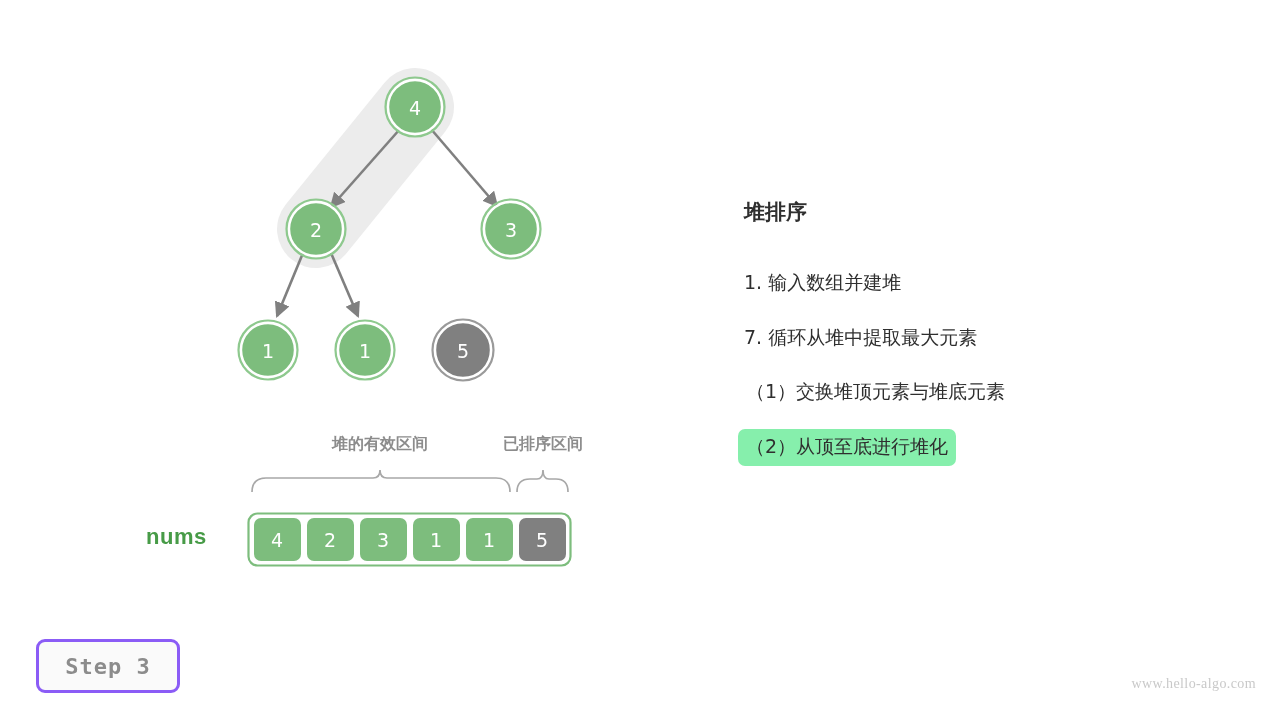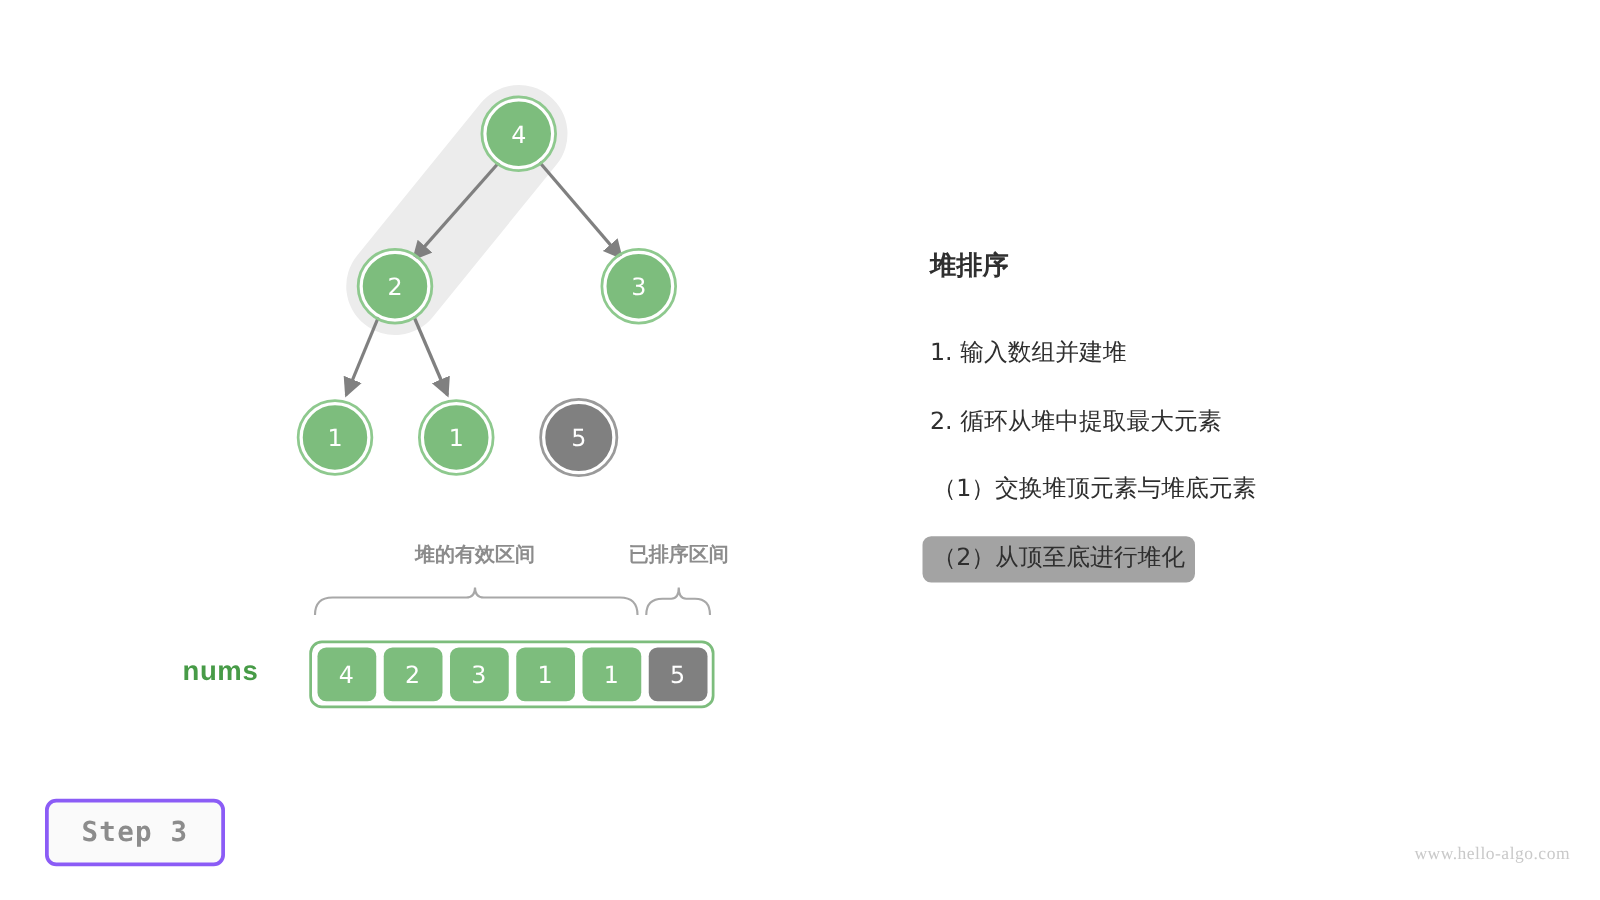--- a/index.html
+++ b/index.html
@@ -94,21 +94,21 @@
     font-family: "DejaVu Sans", sans-serif;
     line-height: 1.35;
     margin-bottom: 18px;
     padding: 5px 8px 6px 8px;
     display: inline-block;
     border-radius: 7px;
     white-space: nowrap;
   }
   .panel-step.lvl1 { margin-left: -6px; }
   .panel-step.lvl2 { margin-left: -4px; }
-  .panel-step.highlight { background: #a3a3a3; }
+  .panel-step.highlight { background: #86efac; }
   .step-row { display: block; }
 
   
   .step-badge {
     position: absolute;
     left: 36px;
     top: 639px;
     width: 144px;
     height: 54px;
     border: 3px solid #8b5cf6;
@@ -226,21 +226,21 @@
 
   <div class="range-label" id="label-heap-range">堆的有效区间</div>
   <div class="range-label" id="label-sorted-range">已排序区间</div>
 
   <div class="panel">
     <div class="panel-title">堆排序</div>
     <div class="step-row">
       <div class="panel-step lvl1">1. 输入数组并建堆</div>
     </div>
     <div class="step-row">
-      <div class="panel-step lvl1">2. 循环从堆中提取最大元素</div>
+      <div class="panel-step lvl1">7. 循环从堆中提取最大元素</div>
     </div>
     <div class="step-row">
       <div class="panel-step lvl2">（1）交换堆顶元素与堆底元素</div>
     </div>
     <div class="step-row">
       <div class="panel-step lvl2 highlight">（2）从顶至底进行堆化</div>
     </div>
   </div>
 
   <div class="step-badge">Step 3</div>

